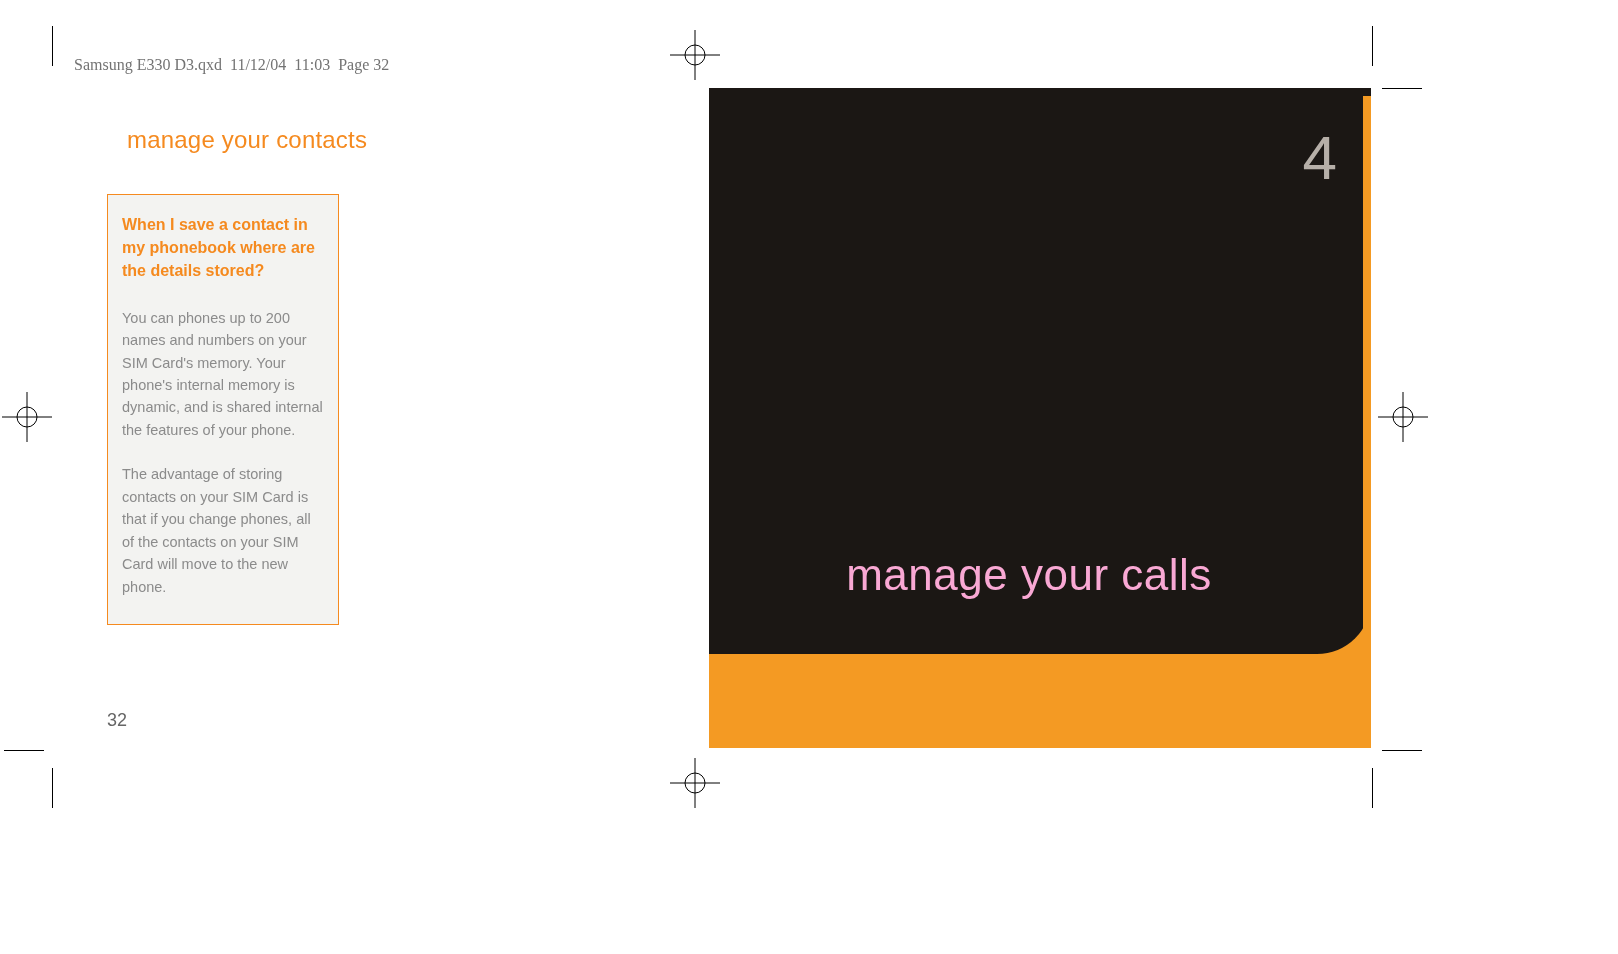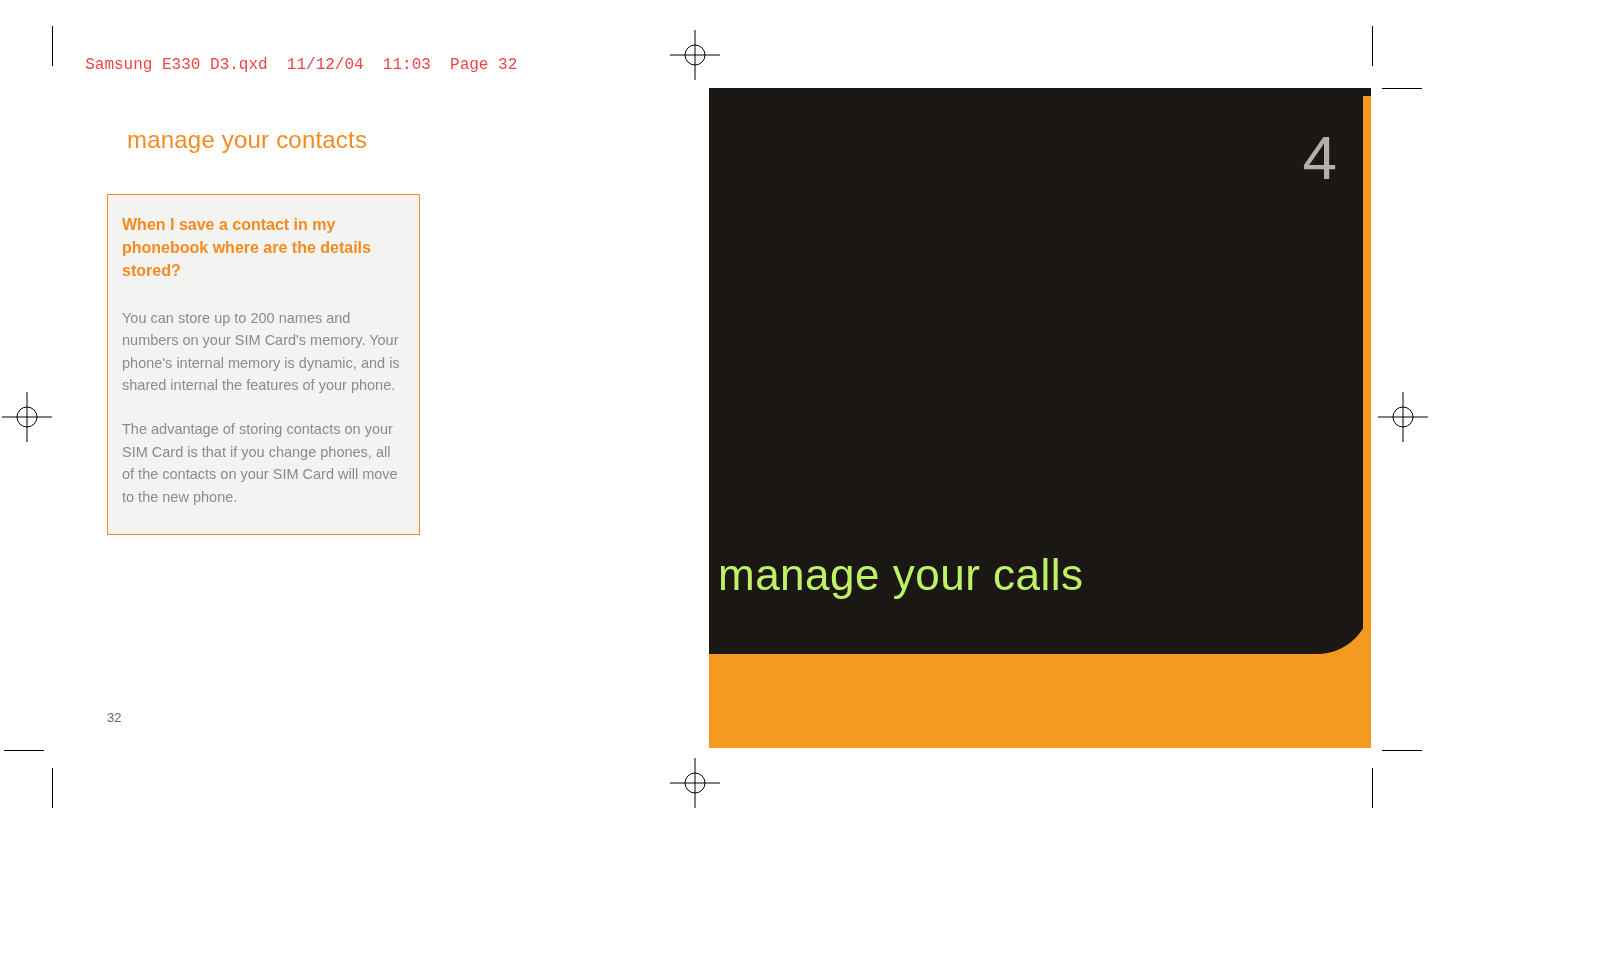--- a/index.html
+++ b/index.html
@@ -26,44 +26,44 @@
     width: 50px;
     height: 50px;
   }
   .reg svg { width: 50px; height: 50px; display:block; }
 
   
   .file-header {
     position: absolute;
     top: 38px;
     left: 66px;
-    font-family: Liberation Mono, monospace;
+    font-family: Liberation Serif, serif;
     font-size: 16px;
-    color: #ef4444;
+    color: #737373;
     letter-spacing: 0;
     white-space: pre;
   }
 
   
   .left-title {
     position: absolute;
     left: 107px;
     top: 126px;
     font-size: 24px;
     color: #f58a1f;
     font-weight: 400;
     letter-spacing: 0.2px;
     margin-left: 20px;
   }
 
   .info-box {
     position: absolute;
     left: 107px;
     top: 194px;
-    width: 313px;
+    width: 232px;
     border: 1px solid #f58a1f;
     background: #f3f3f1;
     padding: 18px 14px 26px 14px;
     box-sizing: border-box;
   }
   .info-box .q {
     color: #f58a1f;
     font-size: 16px;
     font-weight: 700;
     line-height: 1.45;
@@ -74,21 +74,21 @@
     font-size: 14.5px;
     line-height: 1.55;
   }
   .info-box .a b { font-weight: 400; }
   .info-box .a .gap { height: 22px; }
 
   .page-num {
     position: absolute;
     left: 107px;
     top: 710px;
-    font-size: 13px;
+    font-size: 18px;
     color: #666;
   }
 
   
   .right-page {
     position: absolute;
     left: 709px;
     top: 88px;
     width: 662px;
     height: 660px;
@@ -137,25 +137,26 @@
     position: absolute;
     right: 34px;
     top: 34px;
     font-size: 62px;
     color: #b6afa8;
     font-weight: 300;
     font-family: Arial, Helvetica, sans-serif;
   }
   .chapter-title {
     position: absolute;
-    left: 9px;
+    left: 0;
     width: 640px;
     top: 462px;
+    text-align: center;
     font-size: 44px;
-    color: #bef264;
+    color: #f9a8d4;
     font-weight: 300;
     letter-spacing: 0.5px;
   }
 </style>
 </head>
 <body>
 
 <div class="crop v" style="left:52px; top:26px;"></div>
 
 <div class="reg" style="left:670px; top:30px;">
@@ -201,21 +202,21 @@
 
 <div class="file-header">
   <span>Samsung E330 D3.qxd  11/12/04  11:03  Page 32</span>
 </div>
 
 <div class="left-title">manage your contacts</div>
 
 <div class="info-box">
   <div class="q">When I save a contact in my phonebook where are the details stored?</div>
   <div class="a">
-    <span>You can store </span><b>up to 200 names</b><span> and numbers on your SIM Card's memory. Your phone's </span><b>internal memory is dynamic</b><span>, and is shared internal the features of your phone.</span>
+    <span>You can phones </span><b>up to 200 names</b><span> and numbers on your SIM Card's memory. Your phone's </span><b>internal memory is dynamic</b><span>, and is shared internal the features of your phone.</span>
     <div class="gap"></div>
     <span>The advantage of storing contacts on your SIM Card is that if you change phones, all of the contacts on your SIM Card will move to the new phone.</span>
   </div>
 </div>
 
 <div class="page-num">32</div>
 
 <div class="right-page">
   <div class="right-wrap">
     <div class="orange-under"></div>

